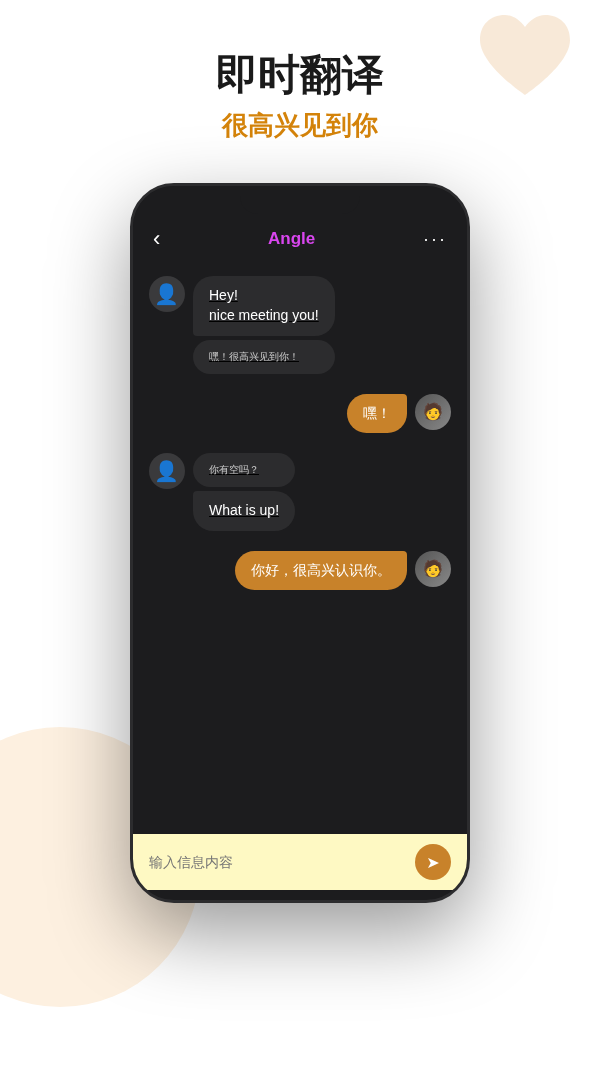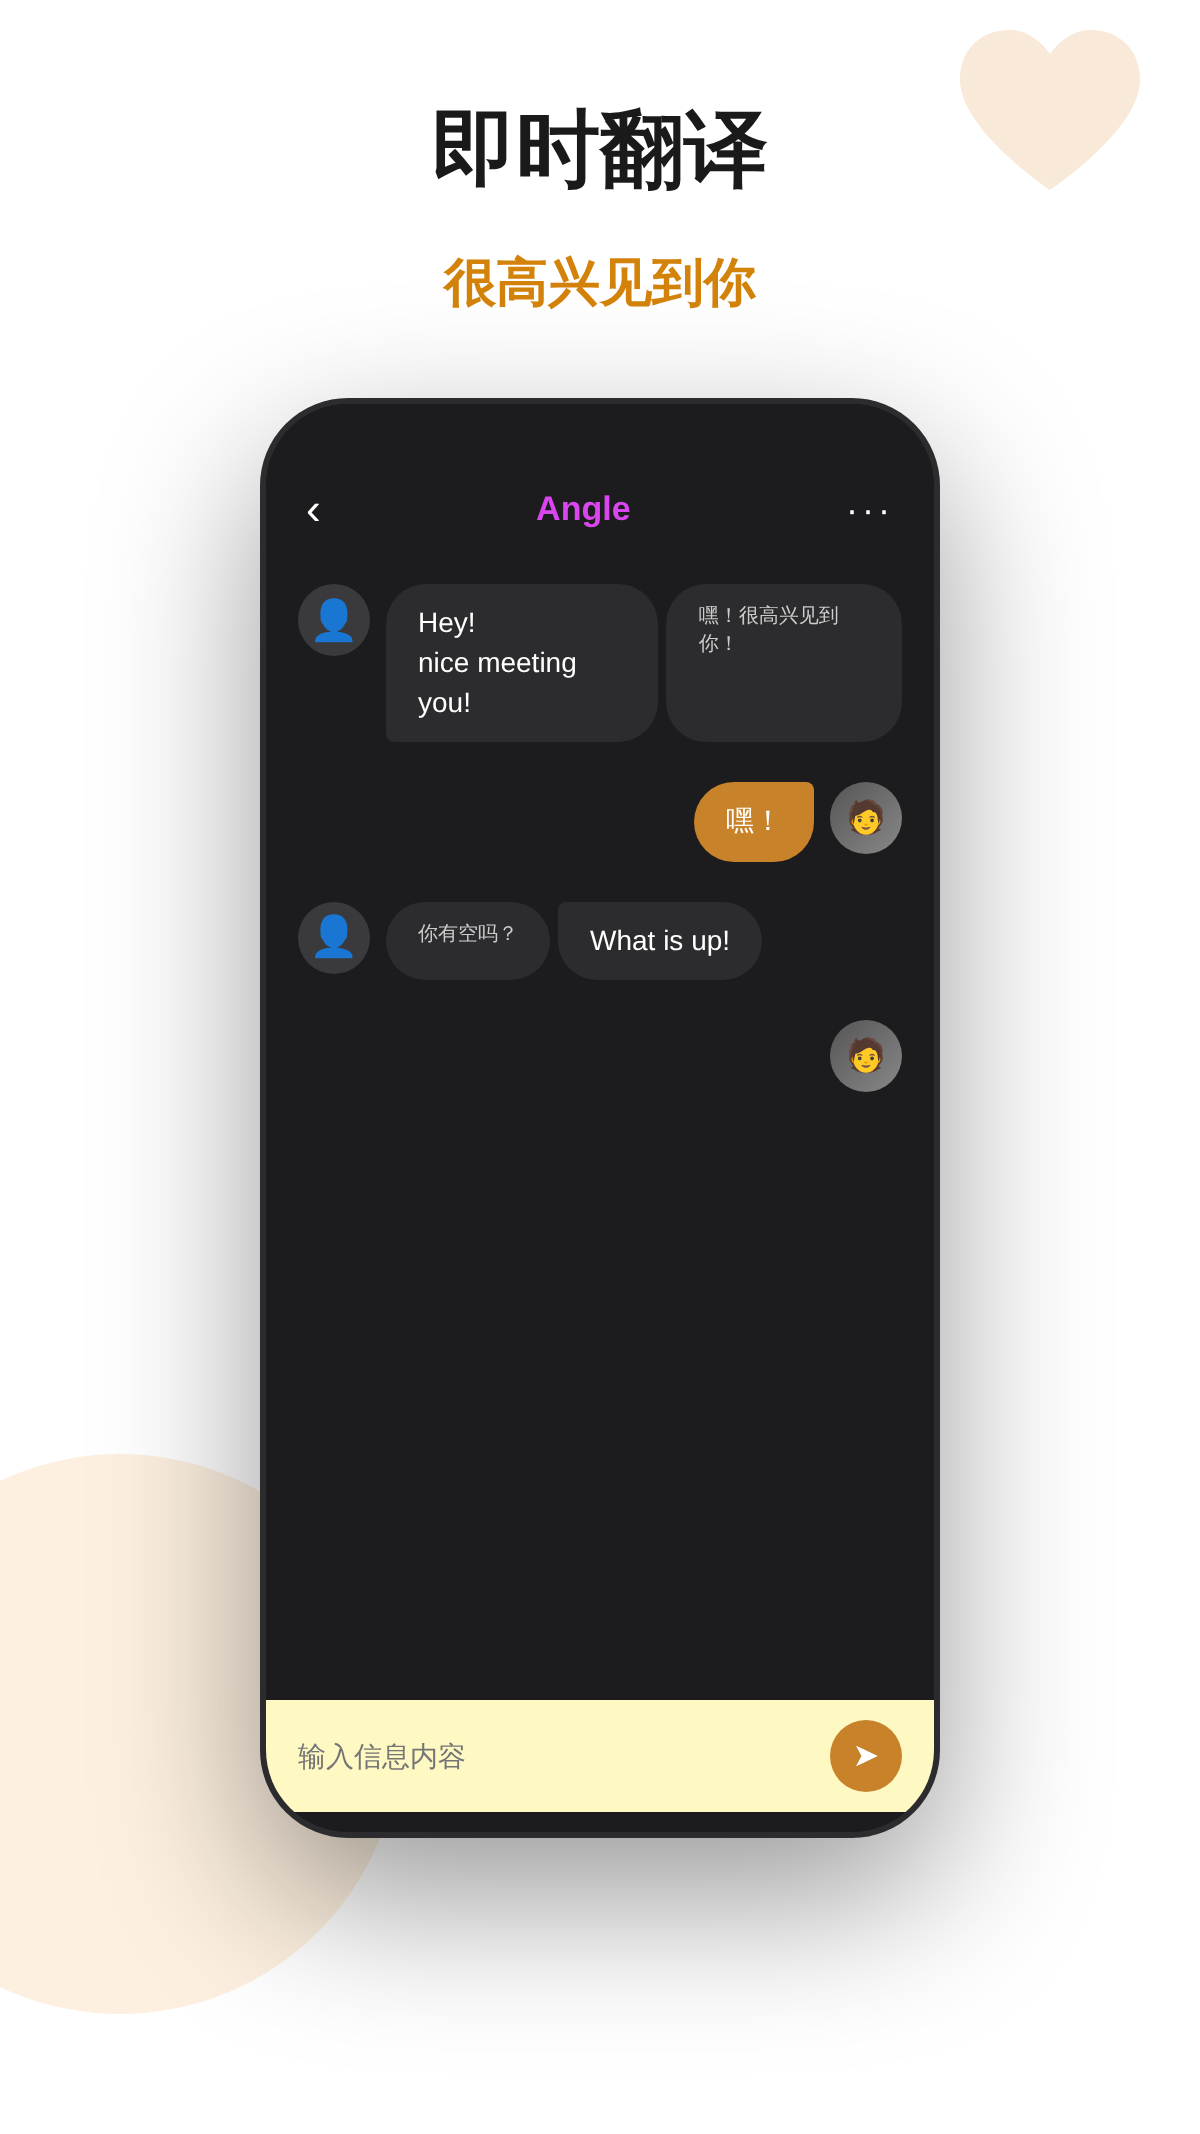--- a/index.html
+++ b/index.html
@@ -20,21 +20,21 @@
       padding-bottom: 30px;
       position: relative;
       z-index: 2;
     }
 
     .title-main {
       font-size: 42px;
       font-weight: 900;
       color: #1a1a1a;
       line-height: 1.2;
-      margin-bottom: 24px;
+      margin-bottom: 8px;
     }
 
     .title-sub {
       font-size: 26px;
       font-weight: 600;
       color: #d4830a;
     }
 
     
     .phone-wrapper {
@@ -181,21 +181,23 @@
 
     .bubble.translation {
       background: #2c2c2e;
       color: #cccccc;
       font-size: 10px;
       border-radius: 20px;
     }
 
     .msgs-left {
       display: flex;
+      flex-direction: column;
       gap: 4px;
+      text-decoration: underline;
     }
 
     .msgs-right {
       display: flex;
       flex-direction: column;
       align-items: flex-end;
       gap: 4px;
     }
 
     
@@ -313,20 +315,23 @@
           <div class="bubble received">What is up!</div>
         </div>
       </div>
 
       <div class="spacer"></div>
 
       <div class="msg-row right">
         <div class="avatar-photo">
           <span>🧑</span>
         </div>
+        <div class="msgs-right">
+          <div class="bubble sent">你好，很高兴认识你。</div>
+        </div>
       </div>
 
     </div>
 
     <div class="chat-input-area">
       <input class="chat-input" type="text" readonly="" placeholder="输入信息内容" style="">
       <div class="send-btn">
         <span class="send-icon">➤</span>
       </div>
     </div>

